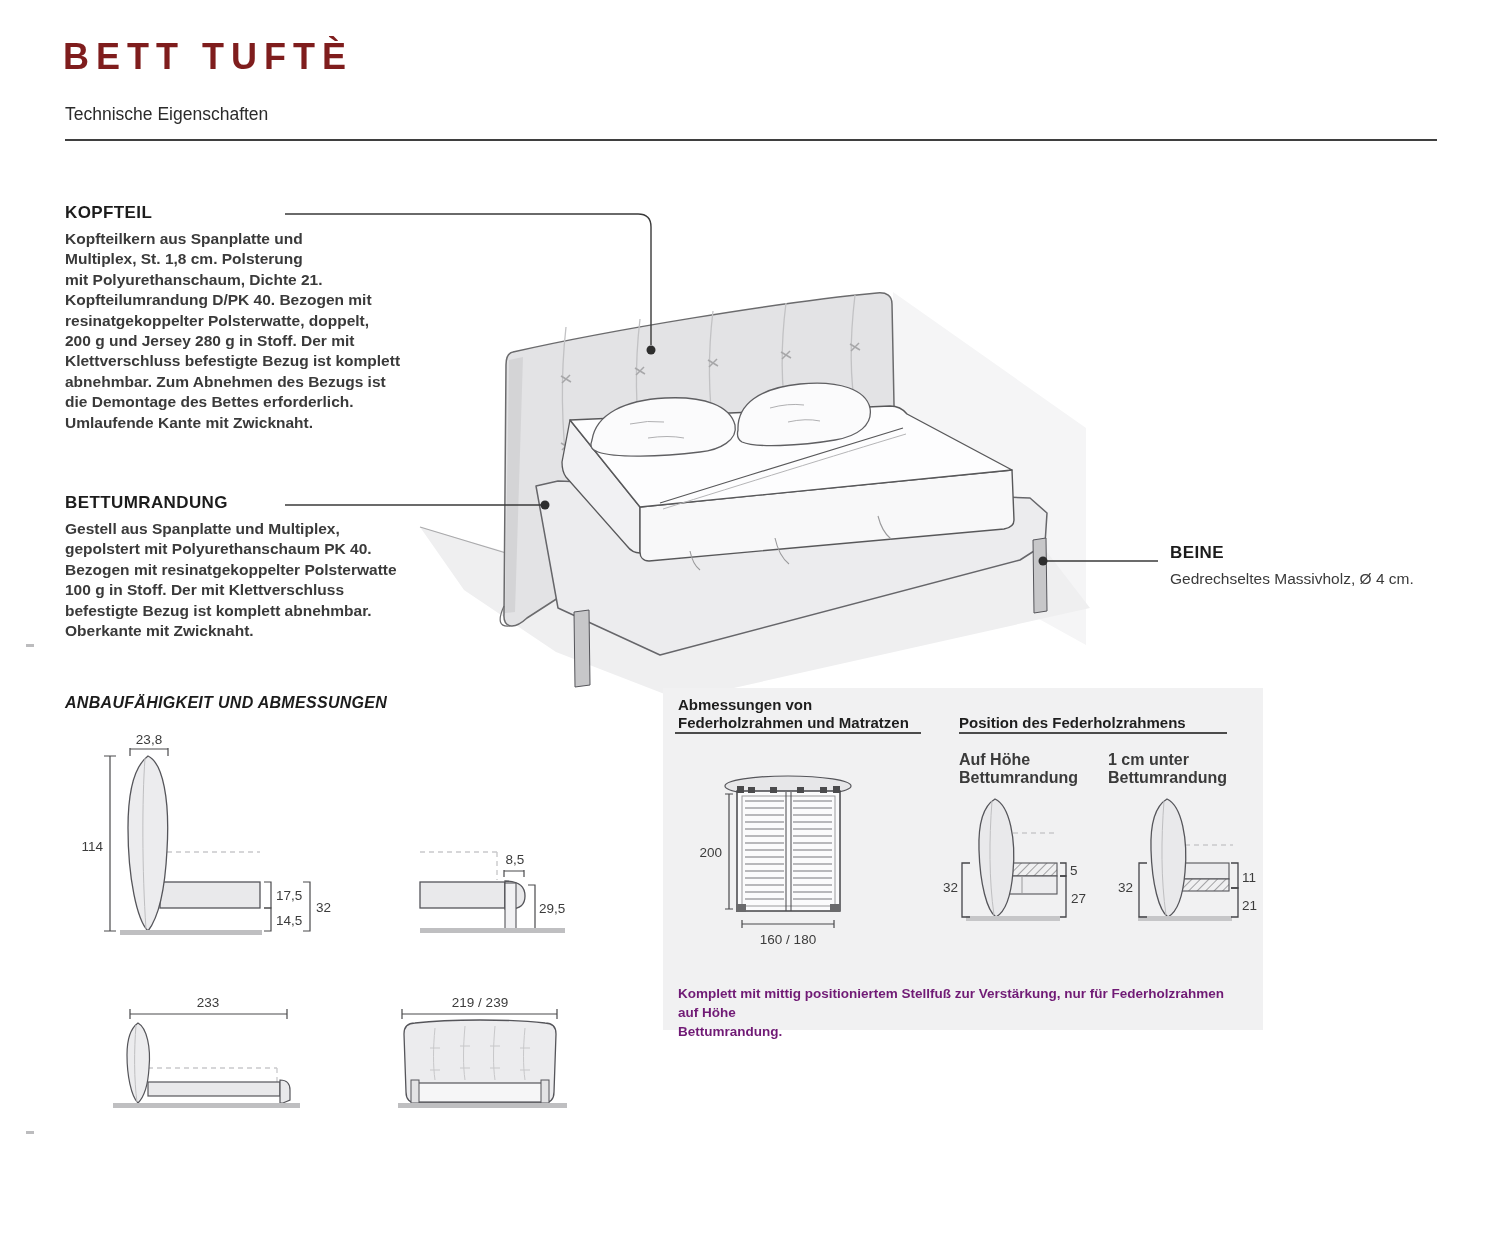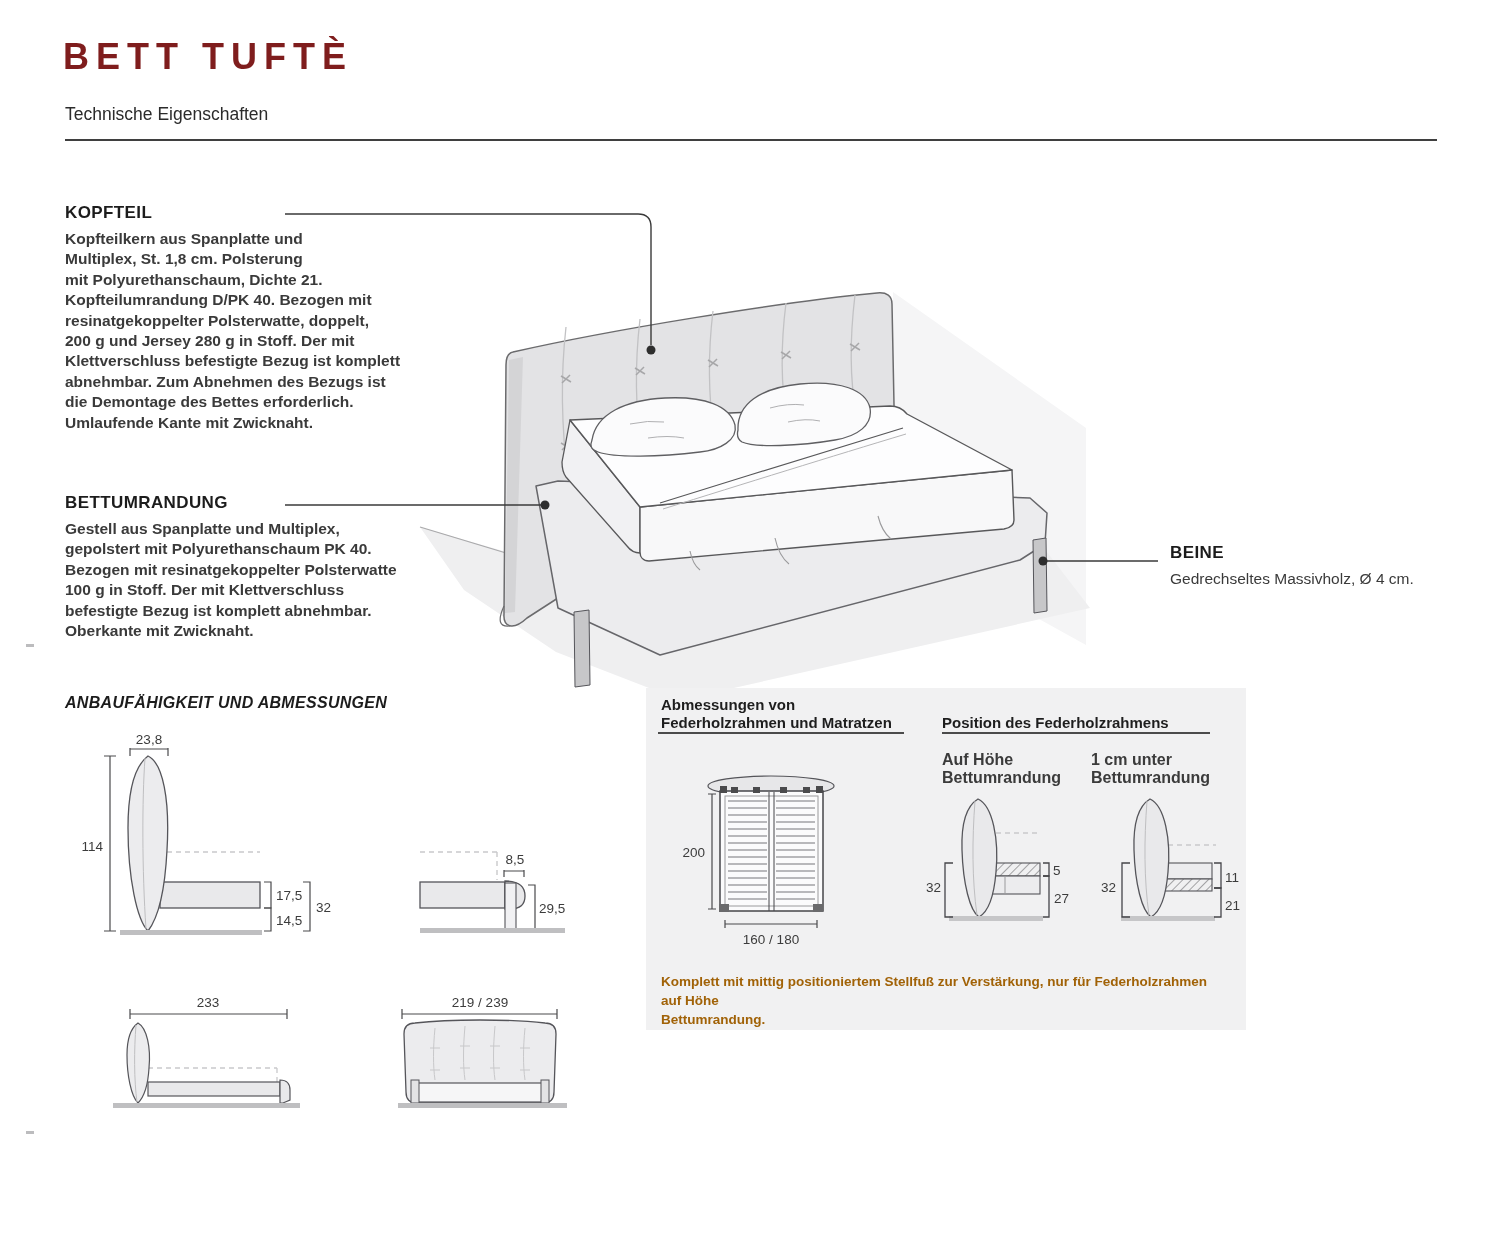--- a/index.html
+++ b/index.html
@@ -14,25 +14,25 @@
   .page-title{
     left:63px;top:36px;font-size:36px;font-weight:700;letter-spacing:7px;
     color:#7f1d1d;
   }
   .page-subtitle{left:65px;top:104px;font-size:17.5px;color:#2b2b2b;text-align:right;}
   .header-rule{left:65px;top:139px;width:1372px;height:2px;background:#3f3f3f;}
   .sec-h{font-size:17px;font-weight:700;letter-spacing:.4px;color:#1c1c1c;}
   .body-txt{font-size:15.5px;line-height:20.4px;color:#3a3a3a;}
   .small-h{font-size:16px;font-weight:700;letter-spacing:.3px;color:#1c1c1c;font-style:italic;}
 
-  .spec-panel{left:646px;top:688px;width:600px;height:342px;background:#f1f1f2;}
+  .spec-panel{left:663px;top:688px;width:600px;height:342px;background:#f1f1f2;}
   .panel-h{position:absolute;font-size:15px;font-weight:700;color:#1e1e1e;line-height:18px;}
   .panel-underline{position:absolute;height:2px;background:#4b4b4b;}
   .panel-sub{position:absolute;font-size:16px;line-height:17.5px;color:#3b3b3b;}
-  .panel-foot{position:absolute;font-size:13.5px;line-height:19px;color:#a16207;width:560px;}
+  .panel-foot{position:absolute;font-size:13.5px;line-height:19px;color:#701a75;width:560px;margin-top:12px;}
 
   svg{position:absolute;overflow:visible;}
   svg text{font-family:"Liberation Sans","DejaVu Sans",sans-serif;font-size:13.5px;fill:#3c3c3c;}
   .artifact{position:absolute;width:8px;height:3px;background:#bcbcbe;}
 </style>
 </head>
 <body>
 
 <div class="abs page-title">BETT TUFTÈ</div>
 <div class="abs page-subtitle">Technische Eigenschaften</div>

